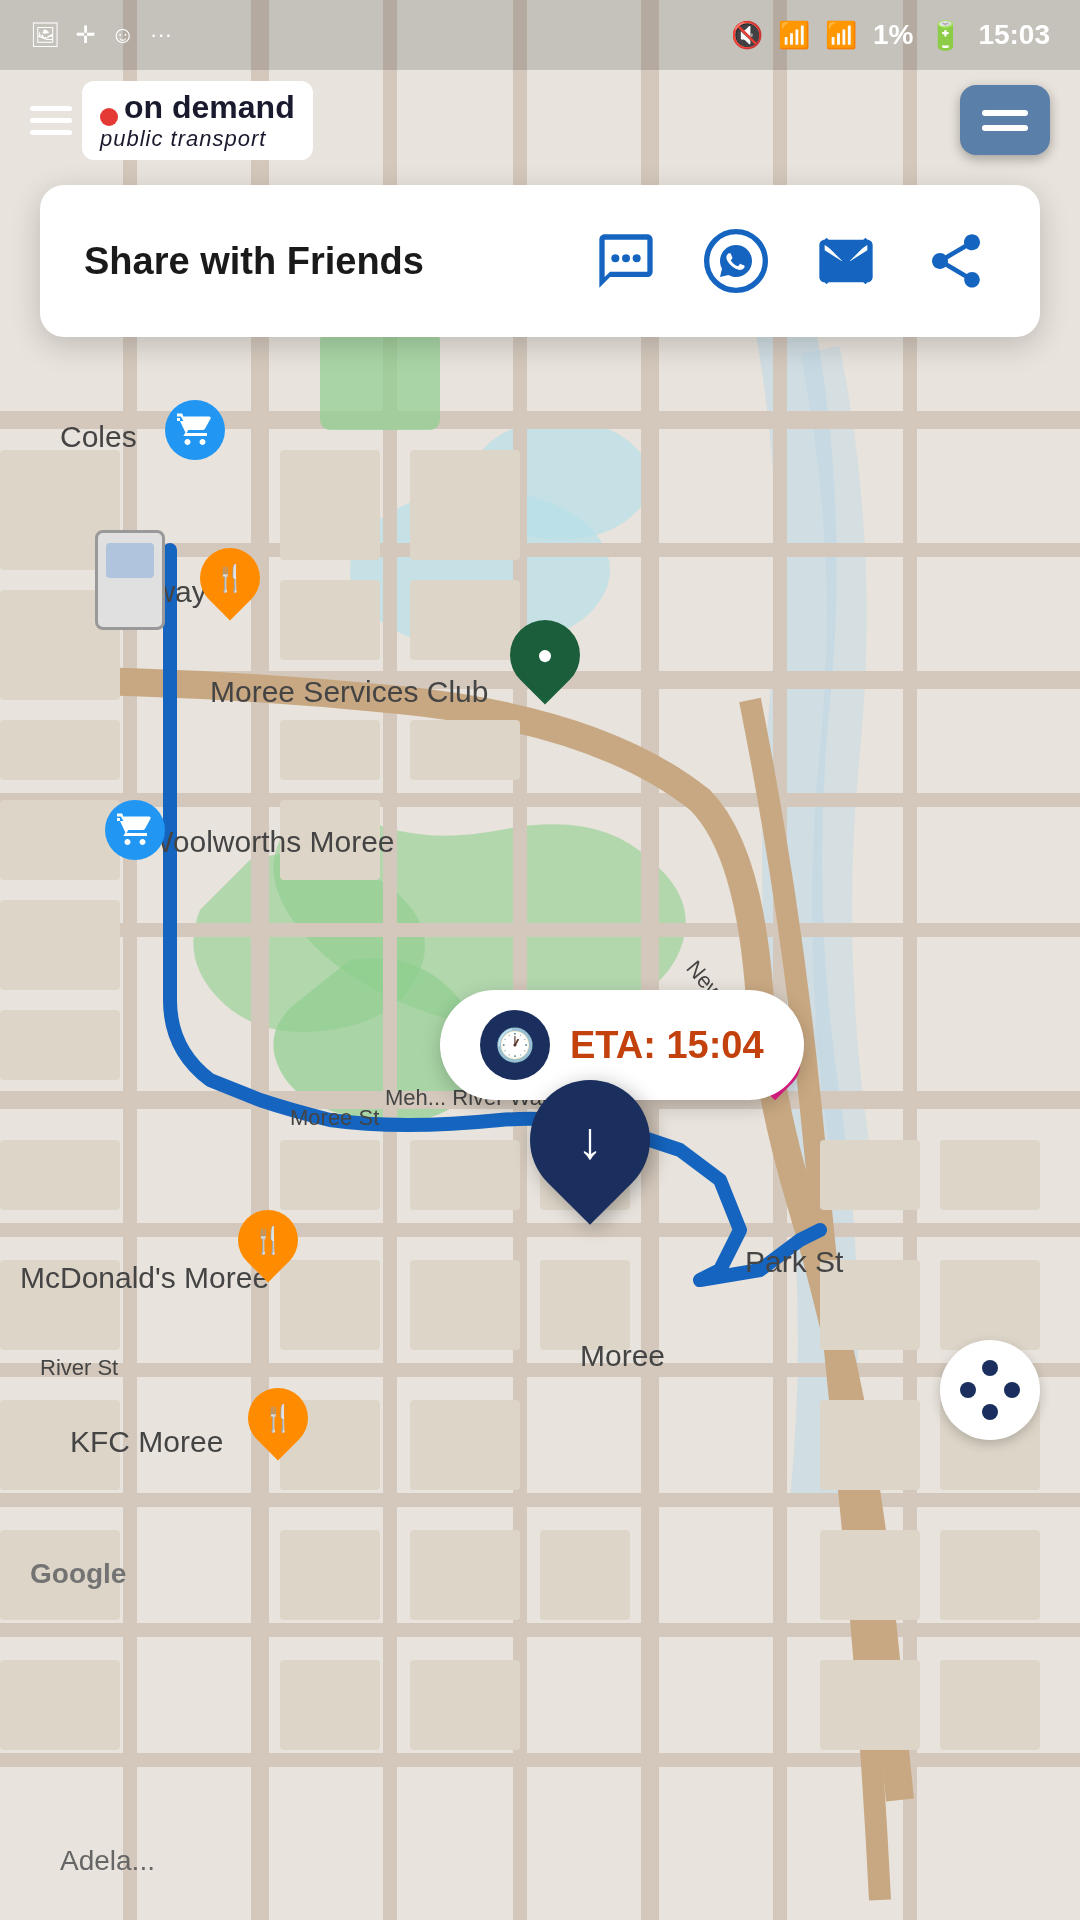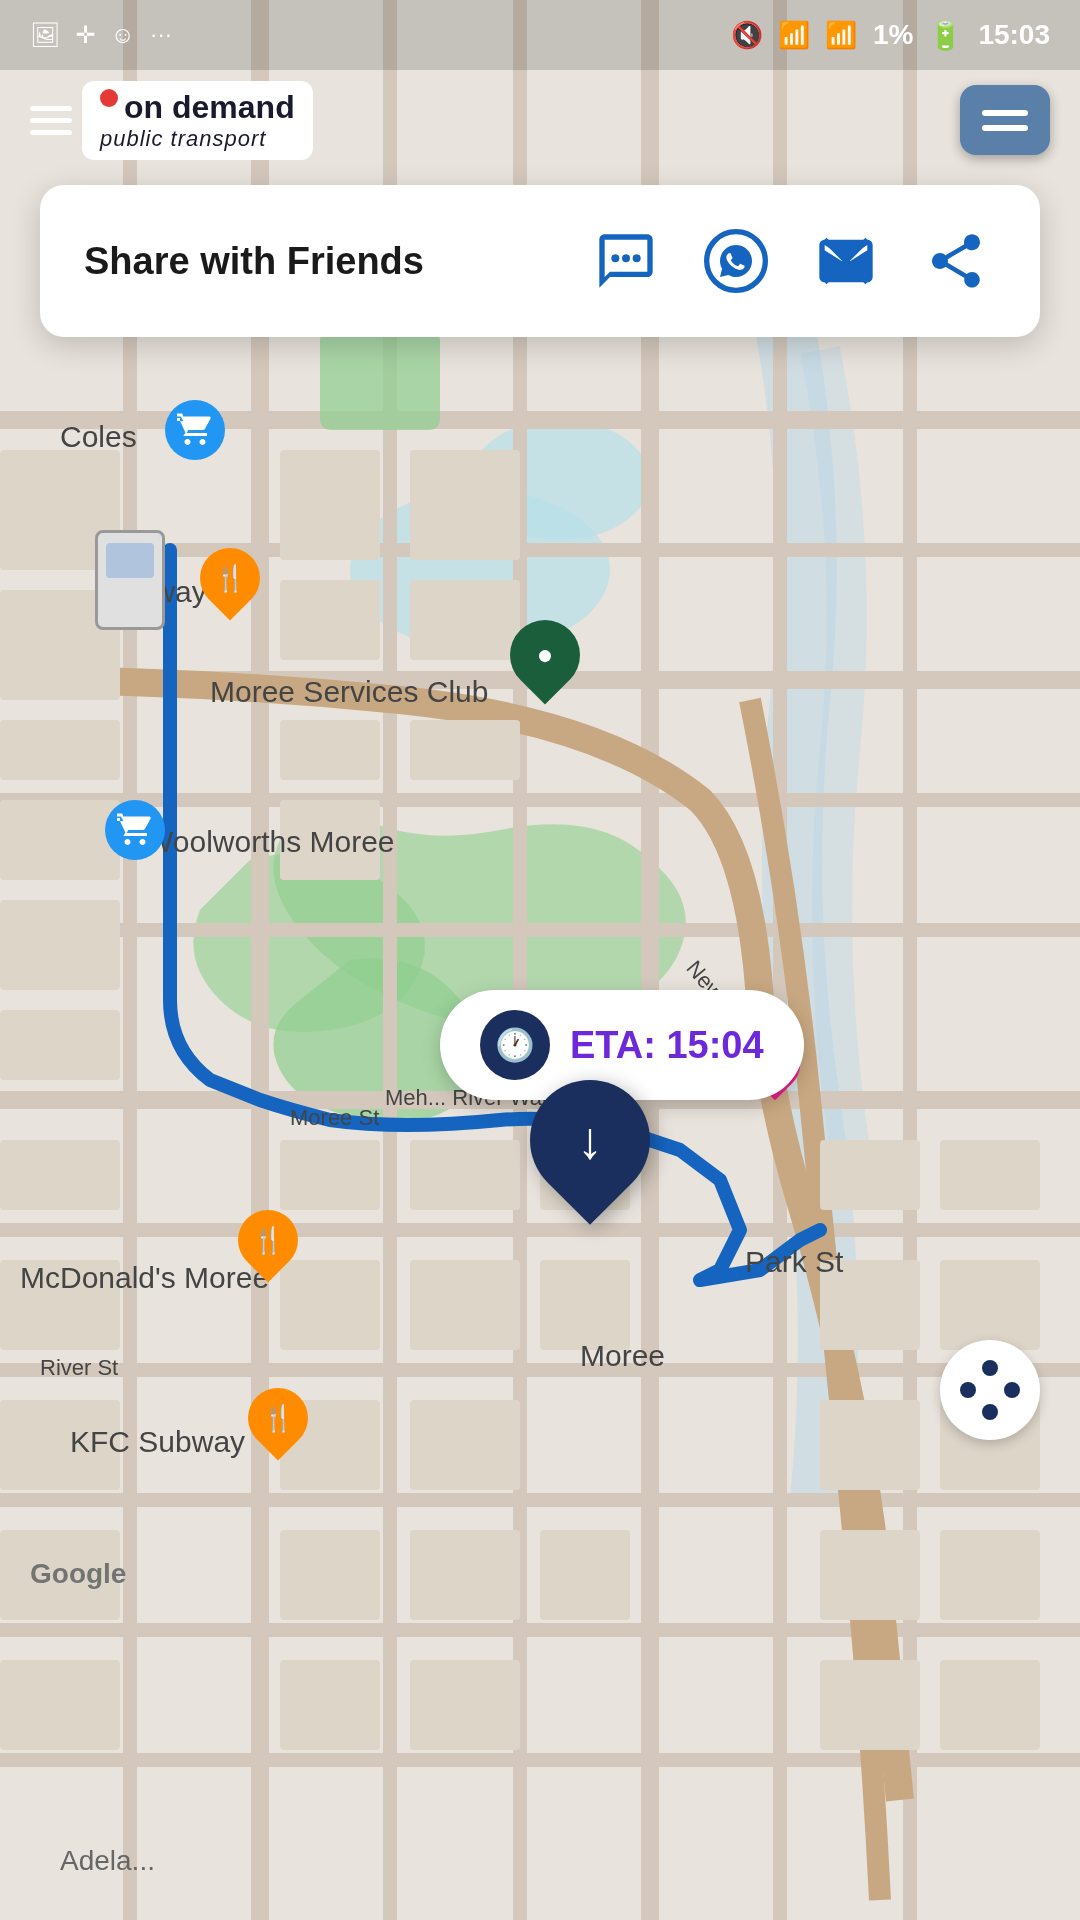--- a/index.html
+++ b/index.html
@@ -91,21 +91,21 @@
     .logo-badge {
       background: white;
       border-radius: 12px;
       padding: 8px 18px;
       display: flex;
       flex-direction: column;
       align-items: flex-start;
     }
     .logo-top {
       display: flex;
-      align-items: flex-start;
+      align-items: flex-end;
       gap: 6px;
       font-size: 32px;
       font-weight: bold;
       color: #1a1a2e;
     }
     .logo-dot-red {
       width: 18px;
       height: 18px;
       background: #e53935;
       border-radius: 50%;
@@ -216,21 +216,21 @@
       border-radius: 50%;
       display: flex;
       align-items: center;
       justify-content: center;
       color: white;
       font-size: 32px;
     }
     .eta-text {
       font-size: 38px;
       font-weight: bold;
-      color: #6d28d9;
+      color: #c2410c;
     }
 
     
     .dropoff-marker {
       position: absolute;
       bottom: 700px;
       left: 530px;
       width: 120px;
       height: 140px;
       z-index: 160;
@@ -418,21 +418,21 @@
 
   <div class="map-label" style="left:330px; top:220px;">Artesian Spa</div>
   <div class="map-label" style="left:60px; top:420px;">Coles</div>
   <div class="map-label" style="left:100px; top:575px;">Subway</div>
   <div class="map-label" style="left:210px; top:675px;">Moree Services Club</div>
   <div class="map-label" style="left:145px; top:825px;">Woolworths Moree</div>
   <div class="map-label" style="left:670px; top:995px; transform: rotate(50deg); font-size:22px;">Newell Hwy</div>
   <div class="map-label" style="left:385px; top:1085px; font-size:22px;">Meh... River Walk Park</div>
   <div class="map-label" style="left:20px; top:1245px;margin-top:16px;">McDonald's Moree</div>
   <div class="map-label" style="left:290px; top:1105px; font-size:22px;">Moree St</div>
-  <div class="map-label" style="left:70px; top:1425px;">KFC Subway</div>
+  <div class="map-label" style="left:70px; top:1425px;">KFC Moree</div>
   <div class="map-label" style="left:580px; top:1310px;margin-top:29px;">Moree</div>
   <div class="map-label" style="left:745px; top:1245px;">Park St</div>
   <div class="map-label" style="left:40px; top:1355px; font-size:22px;">River St</div>
 
   <div style="position:absolute; top:400px; left:165px;">
     <div class="marker-shopping">
       <svg width="36" height="36" viewBox="0 0 24 24" fill="white">
         <path d="M7 18c-1.1 0-2 .9-2 2s.9 2 2 2 2-.9 2-2-.9-2-2-2zm10 0c-1.1 0-2 .9-2 2s.9 2 2 2 2-.9 2-2-.9-2-2-2zM5.5 6H2V4H0v2H2l3.6 7.59L4.25 16H20v-2H6.42l1.1-2H17c.75 0 1.41-.41 1.75-1.03l3.58-6.49A1 1 0 0021.46 3H4.21L3.5 1H0v2h2.5l3 5z"></path>
       </svg>
     </div>

